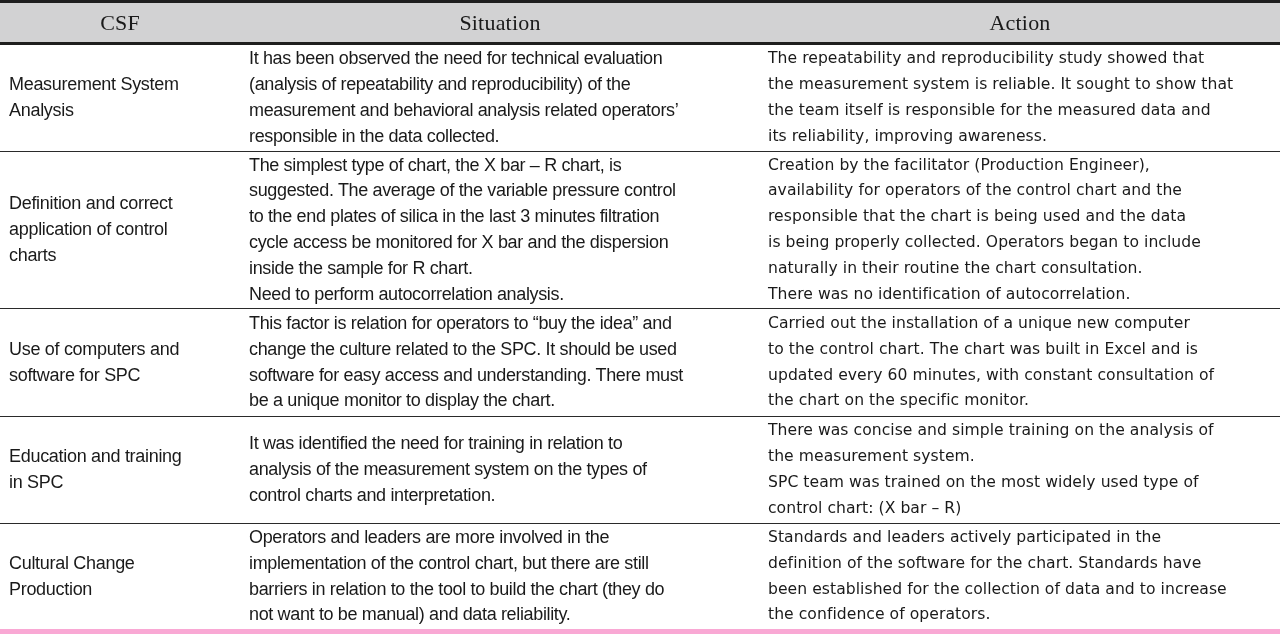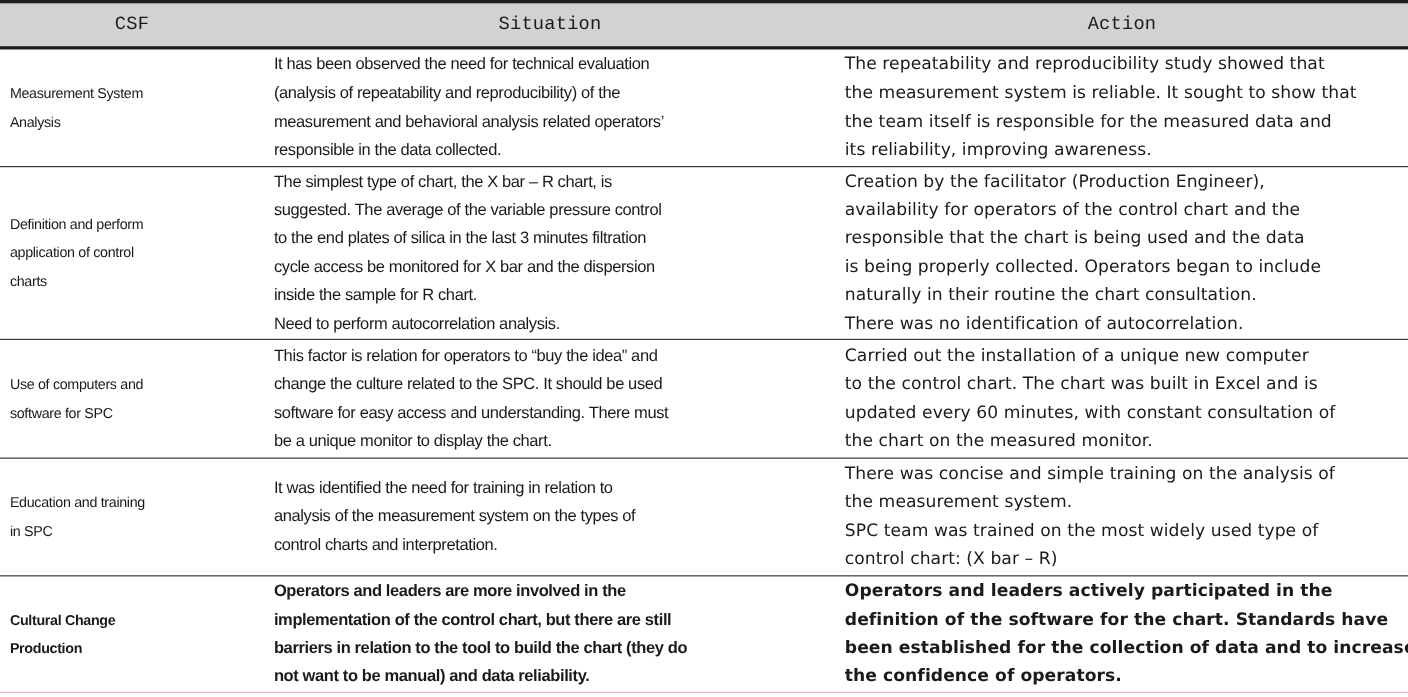--- a/index.html
+++ b/index.html
@@ -20,57 +20,56 @@
       table-layout: fixed;
     }
     col.c1 { width: 240px; }
     col.c2 { width: 520px; }
     col.c3 { width: 520px; }
     thead tr {
       background: #d2d2d3;
     }
     thead th {
       font-weight: normal;
-      font-size: 17px;
+      font-size: 22px;
       height: 39px;
       padding: 0;
       text-align: center;
       border-top: 3px solid #1e1e1e;
       border-bottom: 3px solid #1e1e1e;
-      font-family: Liberation Mono, monospace;
+      font-family: Liberation Serif, serif;
       letter-spacing: 0.2px;
     }
     tbody td {
       vertical-align: middle;
       font-size: 17.2px;
       line-height: 25.8px;
       padding: 0 0 0 9px;
       border-bottom: 1.5px solid #2a2a2a;
     }
     tbody td.csf {
       font-family: "Liberation Sans", sans-serif;
       letter-spacing: -0.3px;
-      font-size: 13px;
+      font-size: 18px;
       margin-left: 18px;
     }
     tbody td.situation {
       font-family: "Liberation Sans", sans-serif;
       letter-spacing: -0.35px;
       padding-left: 9px;
-      font-size: 15px;
+      font-size: 18px;
     }
     tbody td.action {
       font-family: "DejaVu Sans", sans-serif;
       font-size: 15.6px;
       letter-spacing: 0.05px;
       padding-left: 8px;
     }
     tbody tr:last-child td {
-      border-bottom: 1px solid #f9a8d4;
-      font-weight: bold;
+      border-bottom: 7px solid #f9a8d4;
     }
     .line { display: block; white-space: nowrap; }
     tr.r1 td { height: 106px; }
     tr.r2 td { height: 156px; }
     tr.r3 td { height: 107px; }
     tr.r4 td { height: 106px; }
     tr.r5 td { height: 105px; }
   </style>
 </head>
 <body>
@@ -103,21 +102,21 @@
       <td class="action">
         <span class="line">The repeatability and reproducibility study showed that</span>
         <span class="line">the measurement system is reliable. It sought to show that</span>
         <span class="line">the team itself is responsible for the measured data and</span>
         <span class="line">its reliability, improving awareness.</span>
       </td>
     </tr>
 
     <tr class="r2">
       <td class="csf">
-        <span class="line">Definition and perform</span>
+        <span class="line">Definition and correct</span>
         <span class="line">application of control</span>
         <span class="line">charts</span>
       </td>
       <td class="situation">
         <span class="line">The simplest type of chart, the X bar – R chart, is</span>
         <span class="line">suggested. The average of the variable pressure control</span>
         <span class="line">to the end plates of silica in the last 3 minutes filtration</span>
         <span class="line">cycle access be monitored for X bar and the dispersion</span>
         <span class="line">inside the sample for R chart.</span>
         <span class="line">Need to perform autocorrelation analysis.</span>
@@ -140,21 +139,21 @@
       <td class="situation">
         <span class="line">This factor is relation for operators to “buy the idea” and</span>
         <span class="line">change the culture related to the SPC. It should be used</span>
         <span class="line">software for easy access and understanding. There must</span>
         <span class="line">be a unique monitor to display the chart.</span>
       </td>
       <td class="action">
         <span class="line">Carried out the installation of a unique new computer</span>
         <span class="line">to the control chart. The chart was built in Excel and is</span>
         <span class="line">updated every 60 minutes, with constant consultation of</span>
-        <span class="line">the chart on the measured monitor.</span>
+        <span class="line">the chart on the specific monitor.</span>
       </td>
     </tr>
 
     <tr class="r4">
       <td class="csf">
         <span class="line">Education and training</span>
         <span class="line">in SPC</span>
       </td>
       <td class="situation">
         <span class="line">It was identified the need for training in relation to</span>
@@ -174,20 +173,20 @@
         <span class="line">Cultural Change</span>
         <span class="line">Production</span>
       </td>
       <td class="situation">
         <span class="line">Operators and leaders are more involved in the</span>
         <span class="line">implementation of the control chart, but there are still</span>
         <span class="line">barriers in relation to the tool to build the chart (they do</span>
         <span class="line">not want to be manual) and data reliability.</span>
       </td>
       <td class="action">
-        <span class="line">Operators and leaders actively participated in the</span>
+        <span class="line">Standards and leaders actively participated in the</span>
         <span class="line">definition of the software for the chart. Standards have</span>
         <span class="line">been established for the collection of data and to increase</span>
         <span class="line">the confidence of operators.</span>
       </td>
     </tr>
   </tbody>
 </table>
 
 </body></html>

